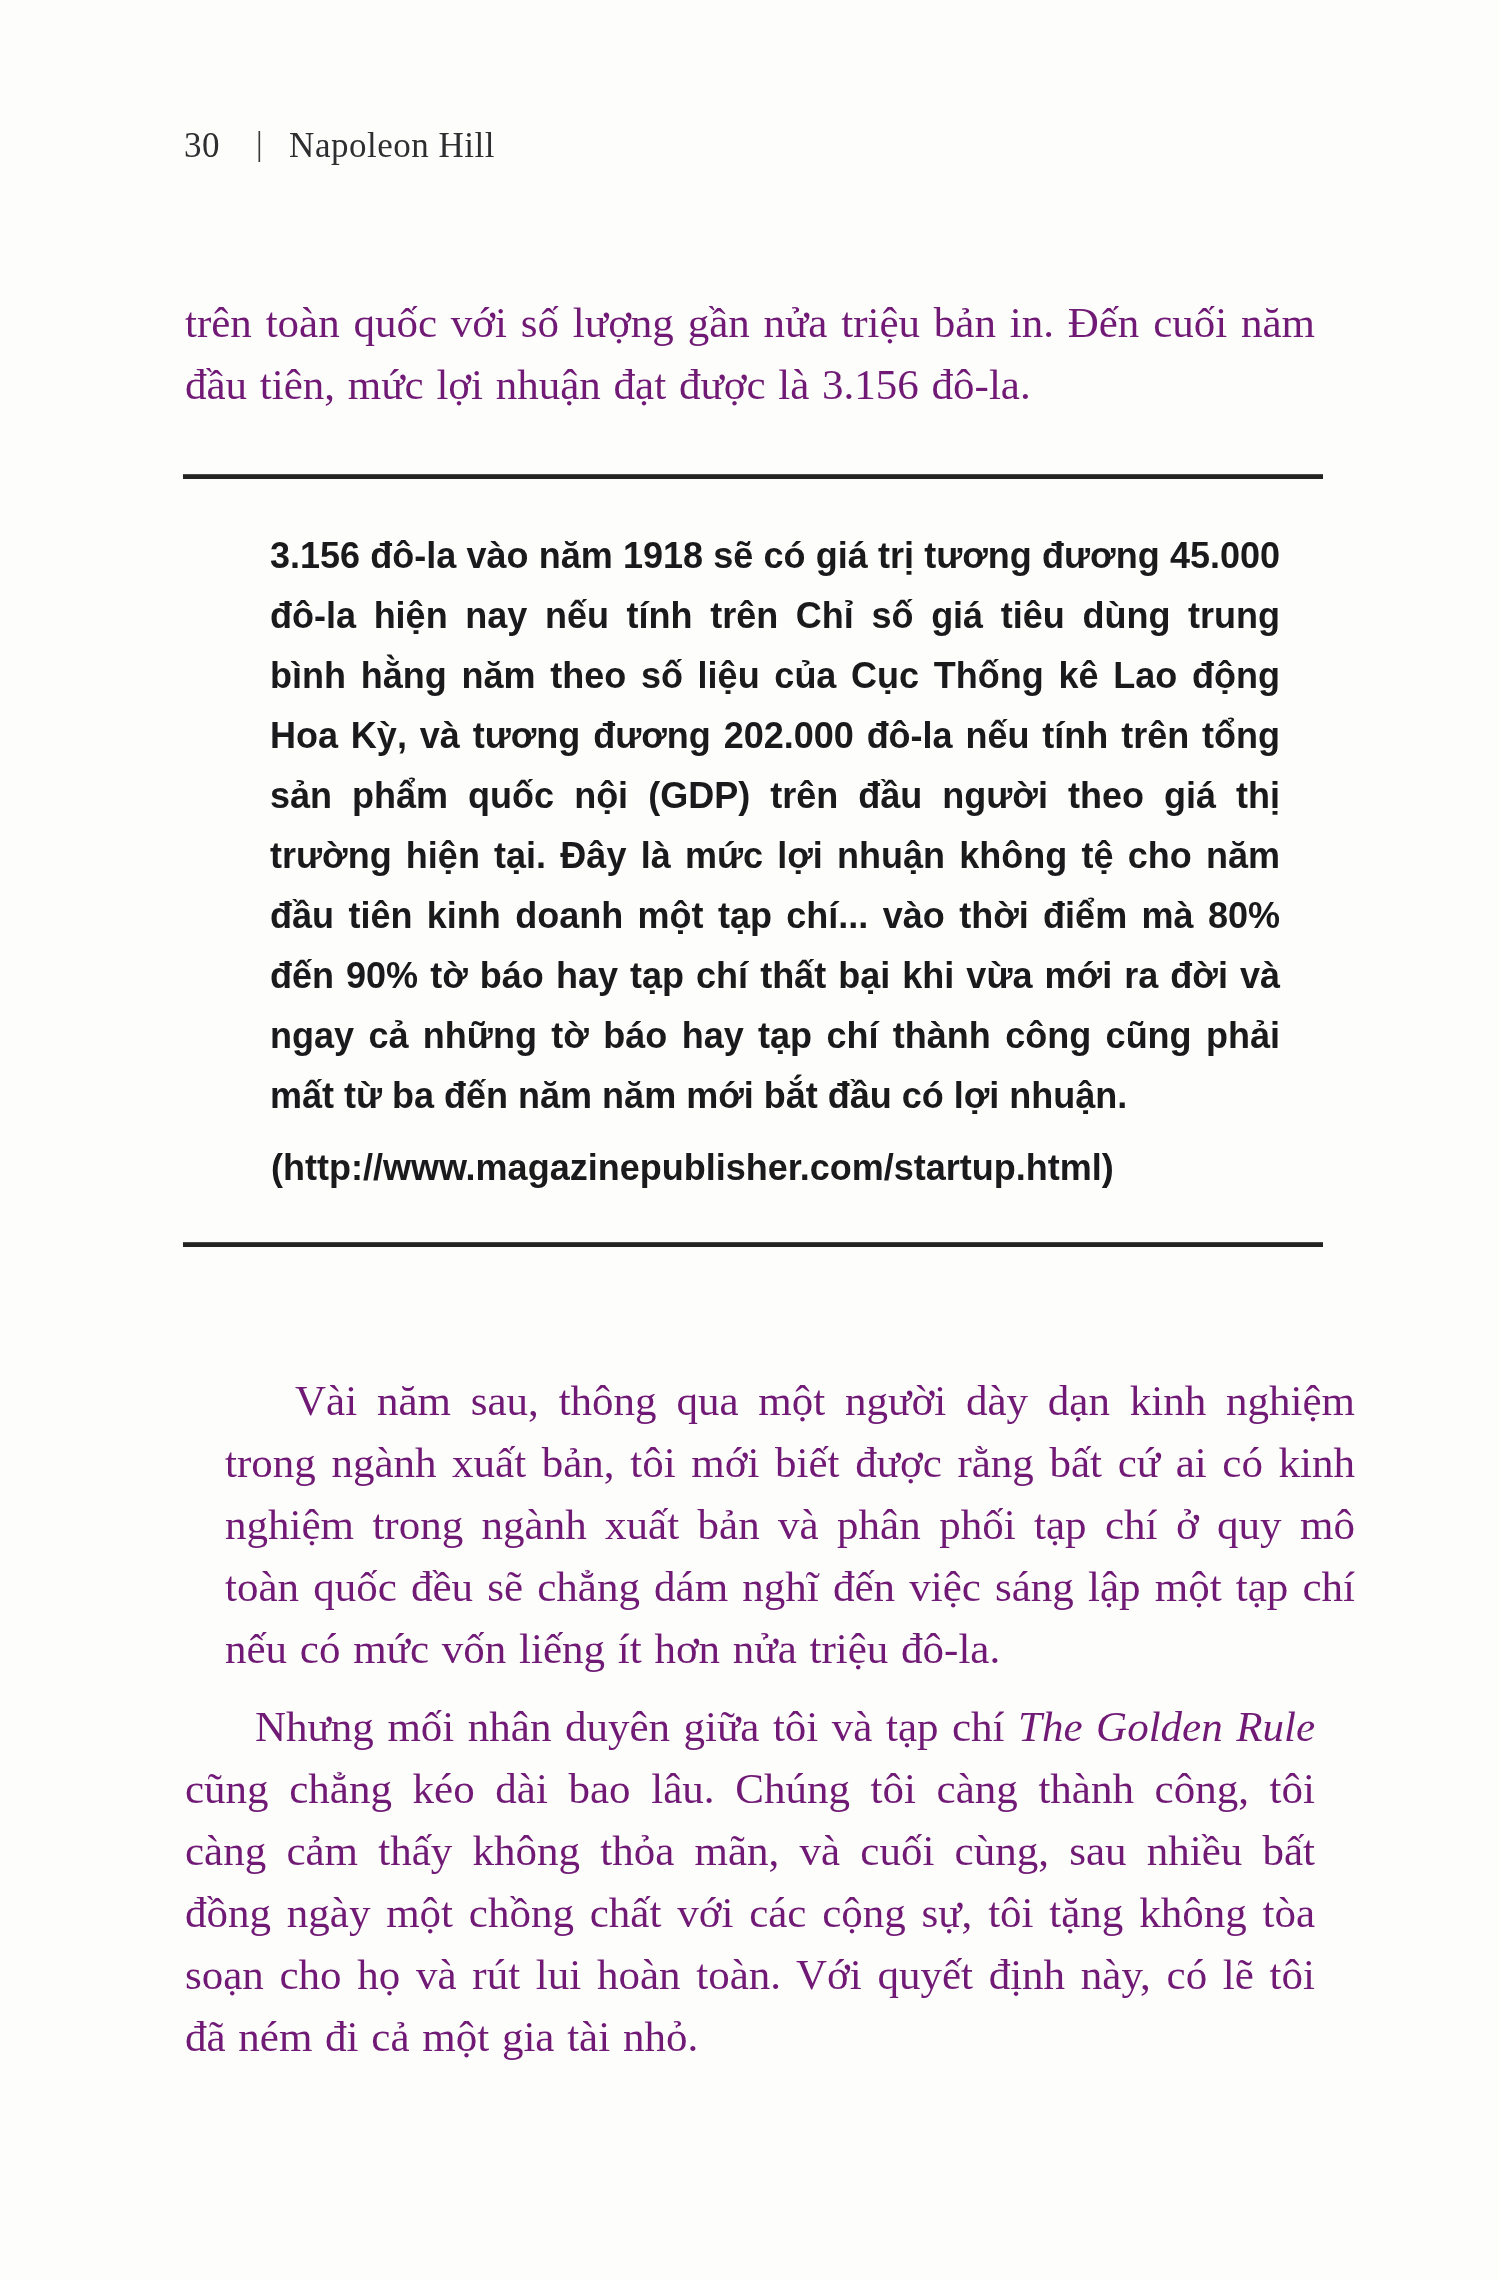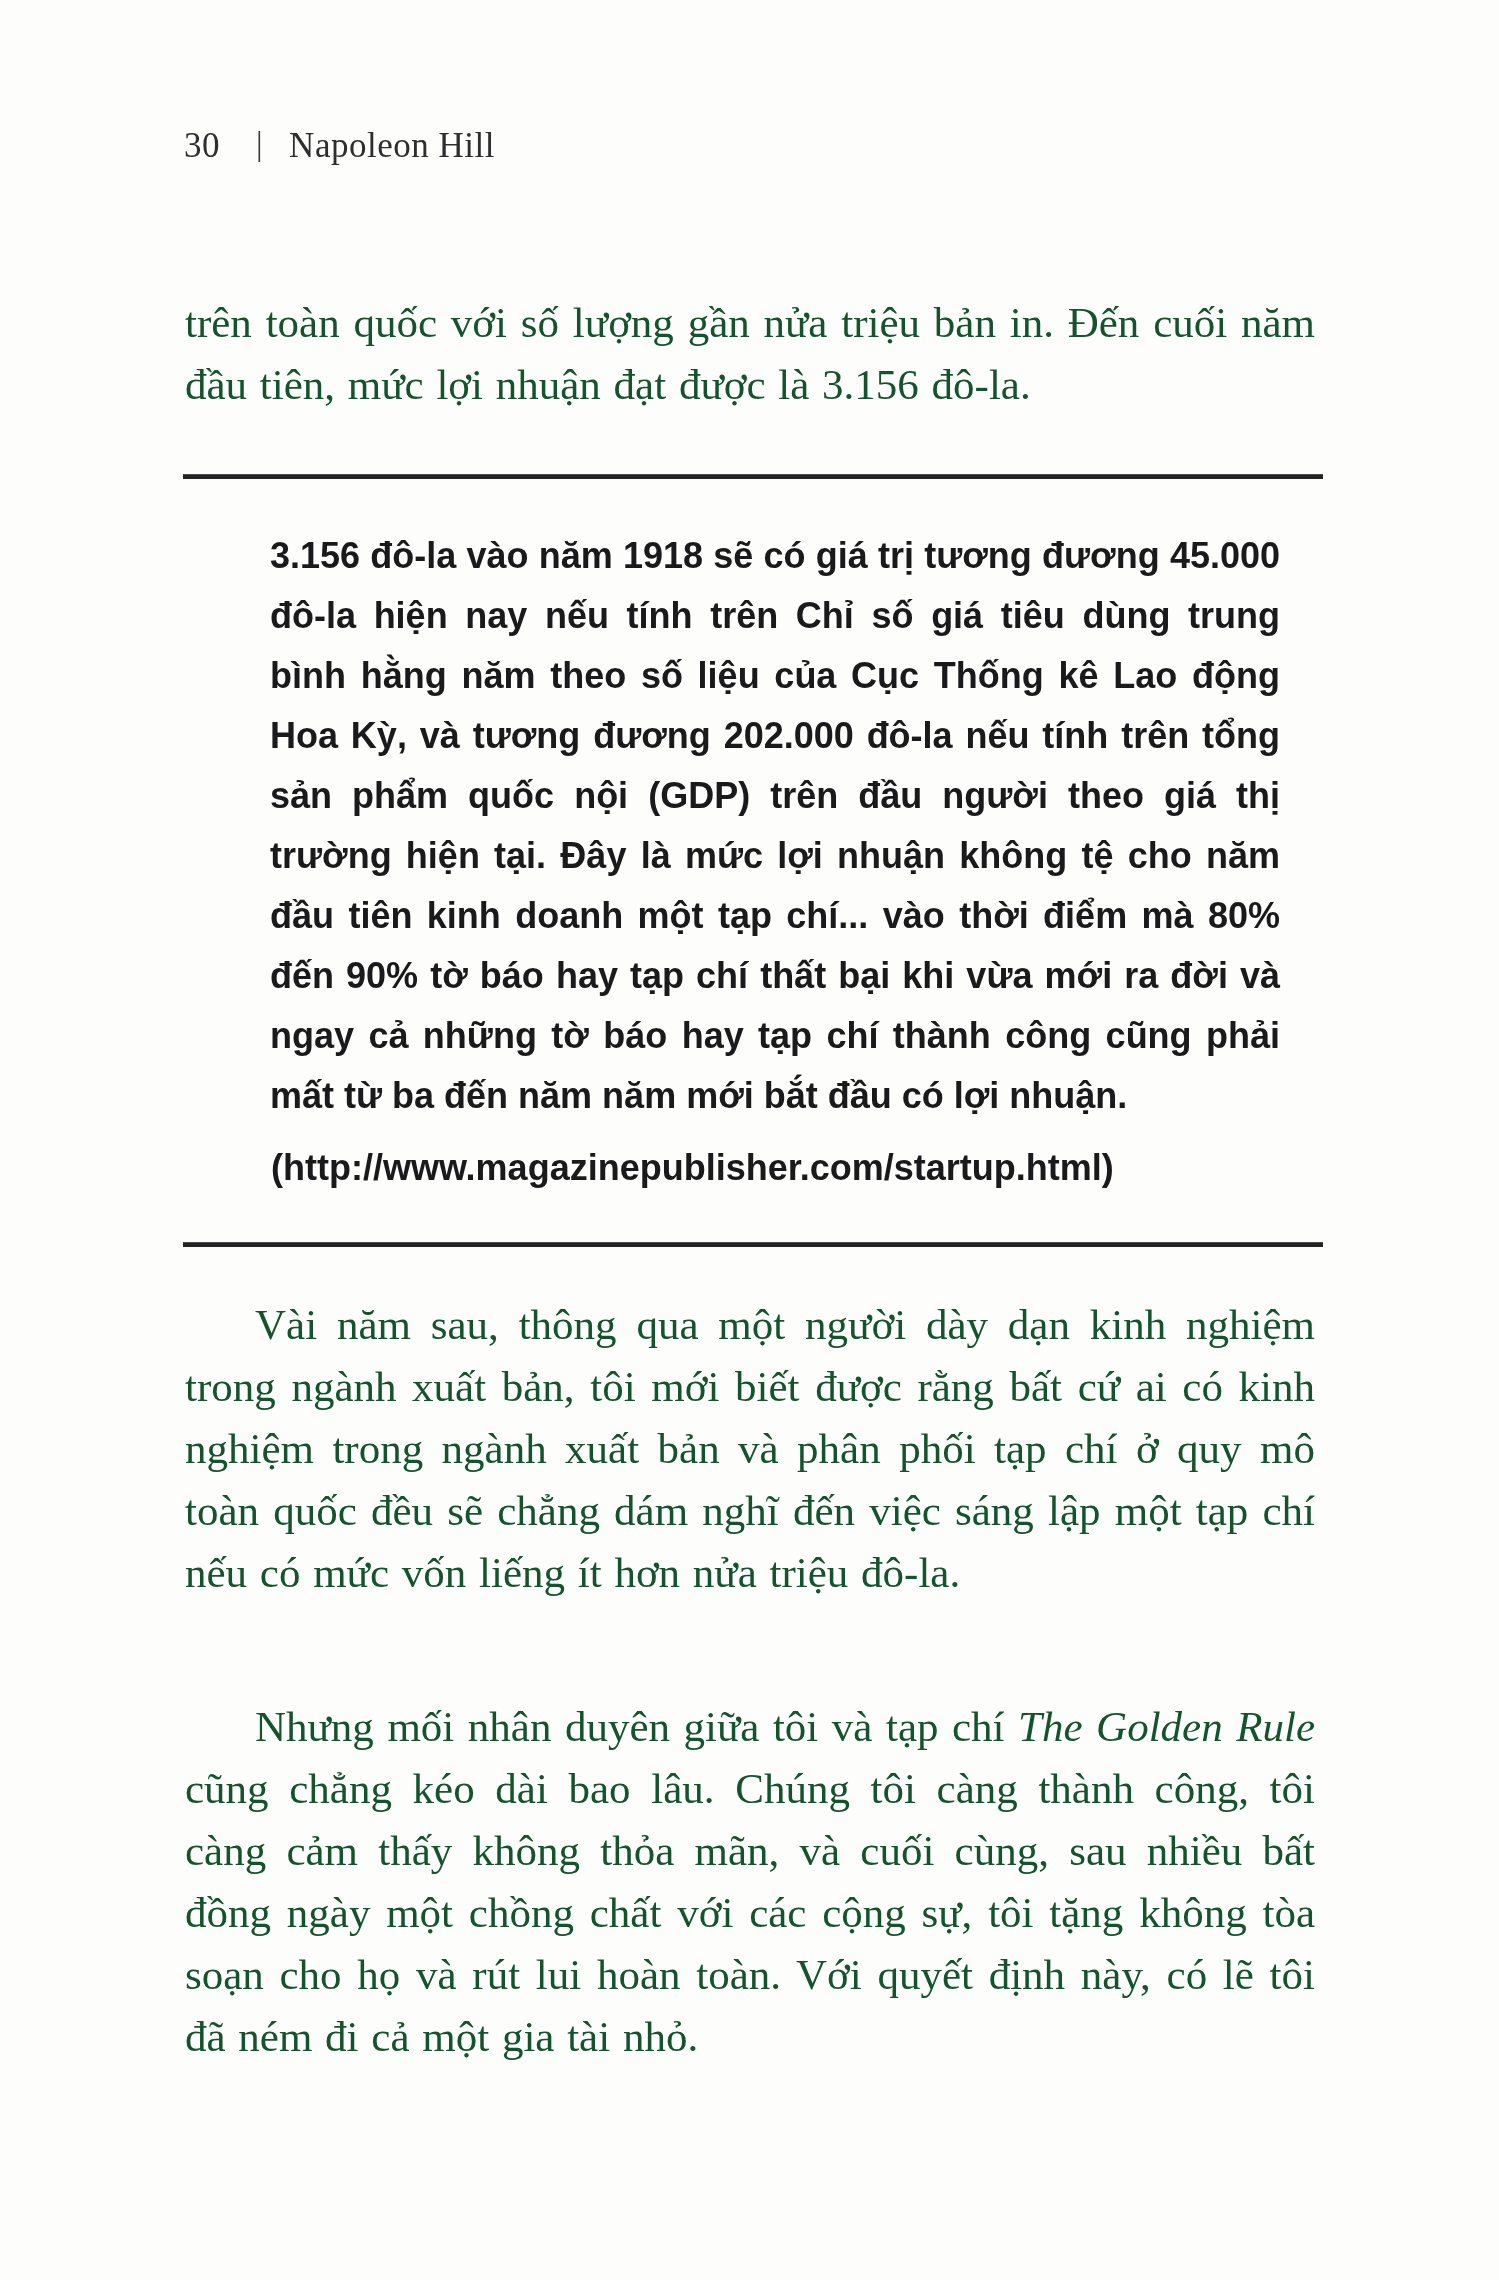--- a/index.html
+++ b/index.html
@@ -36,25 +36,25 @@
   
   .body-par {
     position: absolute;
     left: 185px;
     width: 1130px;
     margin: 0;
     font-family: "Liberation Serif", "DejaVu Serif", serif;
     font-size: 43px;
     line-height: 62px;
     text-align: justify;
-    color: #14532d;
+    color: #701a75;
     word-spacing: 2px;
   }
   .par-1 { top: 292px; }
-  .par-2 { top: 1294px; text-indent: 70px; }
+  .par-2 { top: 1370px; text-indent: 70px; margin-left: 40px; }
   .par-3 { top: 1696px; text-indent: 70px; }
   .par-3 i { font-style: italic; }
   
   .rule {
     position: absolute;
     left: 183px;
     width: 1140px;
     height: 4px;
     background: #232323;
     border-top: 1px solid #4a4a4a;

